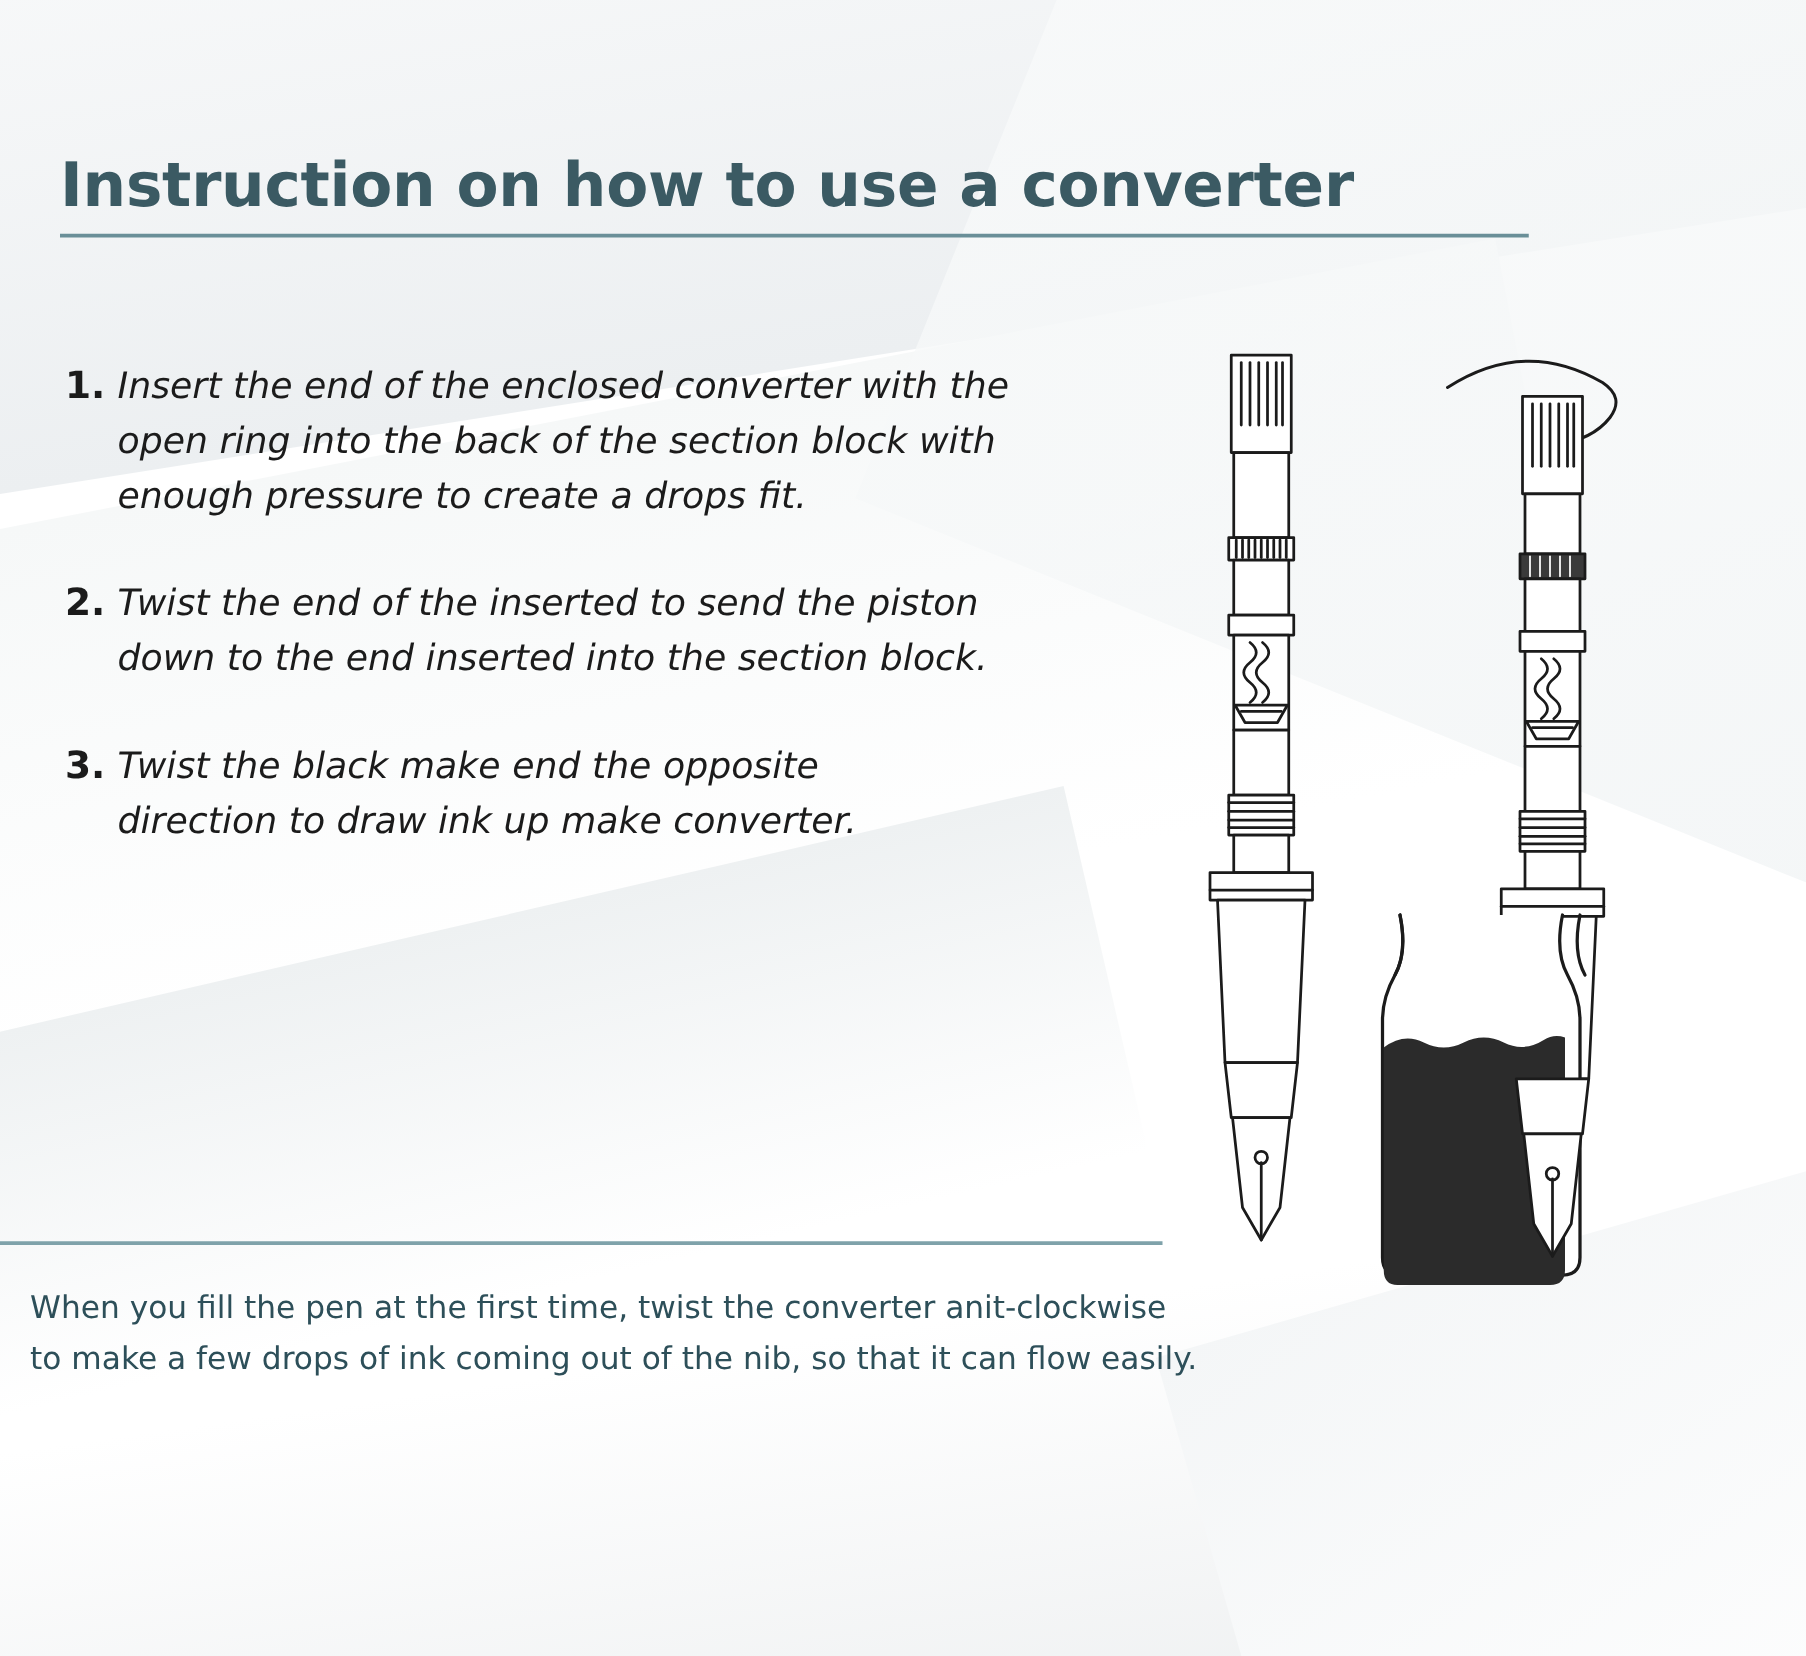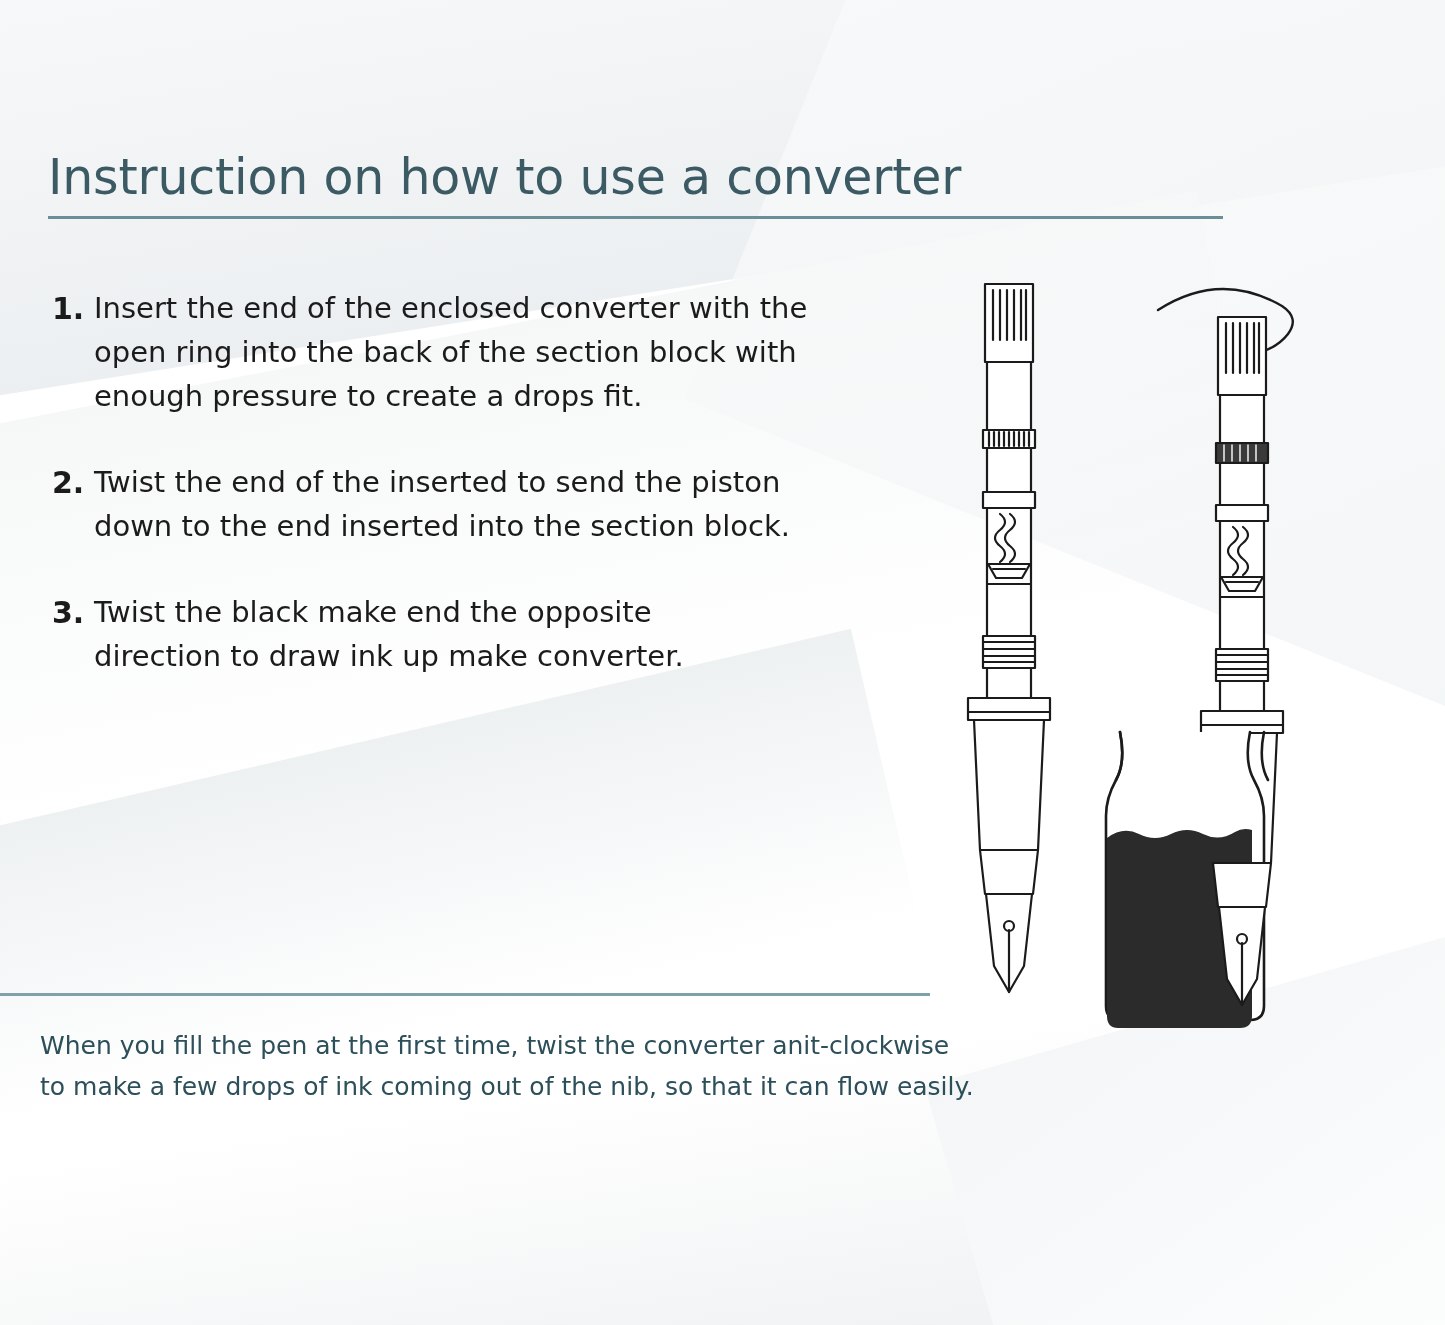--- a/index.html
+++ b/index.html
@@ -68,25 +68,24 @@
 
   
   #title-block {
     position: absolute;
     left: 48px;
     top: 120px;
     width: 1180px;
   }
   #title {
     font-size: 49px;
-    font-weight: normal;
+    font-weight: bold;
     color: #3b5a63;
     letter-spacing: -0.2px;
     white-space: nowrap;
-    margin-top: 29px;
   }
   #title-rule {
     margin-top: 10px;
     width: 1175px;
     height: 3px;
     background: #6a8f98;
   }
 
   
   #steps {
@@ -108,40 +107,39 @@
     flex: 0 0 42px;
     line-height: 1.52;
     text-align: left;
   }
   .step-text {
     font-size: 29px;
     color: #1b1b1b;
     line-height: 1.52;
     font-weight: 400;
   }
-  .step-text .ln { display: block; }
+  .step-text .ln { display: block; font-style: italic; }
 
   
   #footer-rule {
     position: absolute;
     left: 0px;
     top: 993px;
     width: 930px;
     height: 3px;
     background: #7fa2aa;
   }
   #footer-note {
     position: absolute;
     left: 24px;
     top: 1026px;
     width: 980px;
     font-size: 25px;
     line-height: 1.62;
     color: #2d4f59;
-    margin-left: 16px;
   }
   #footer-note .ln { display: block; }
 
   
   #illustration {
     position: absolute;
     left: 930px;
     top: 262px;
     width: 500px;
     height: 790px;

